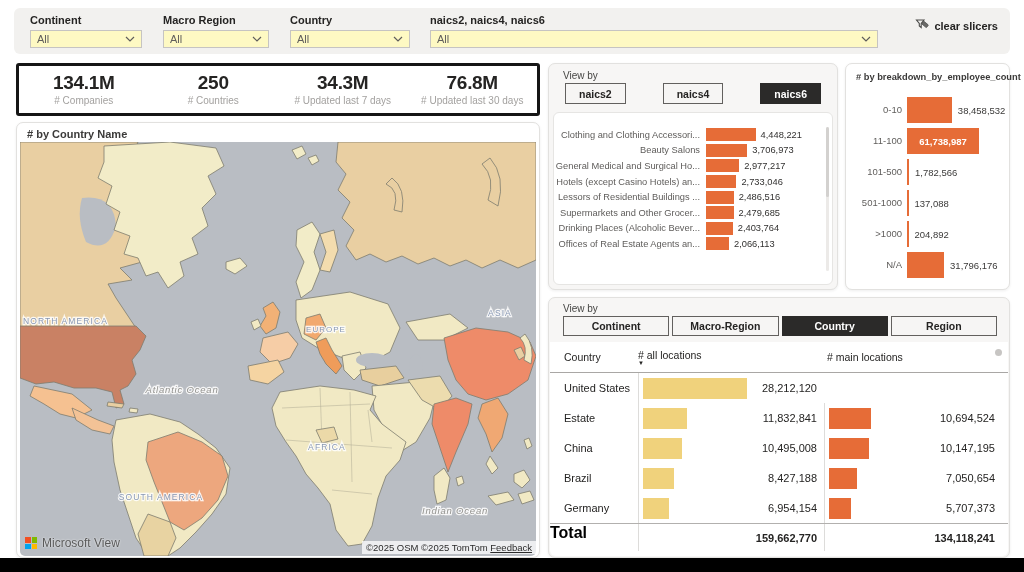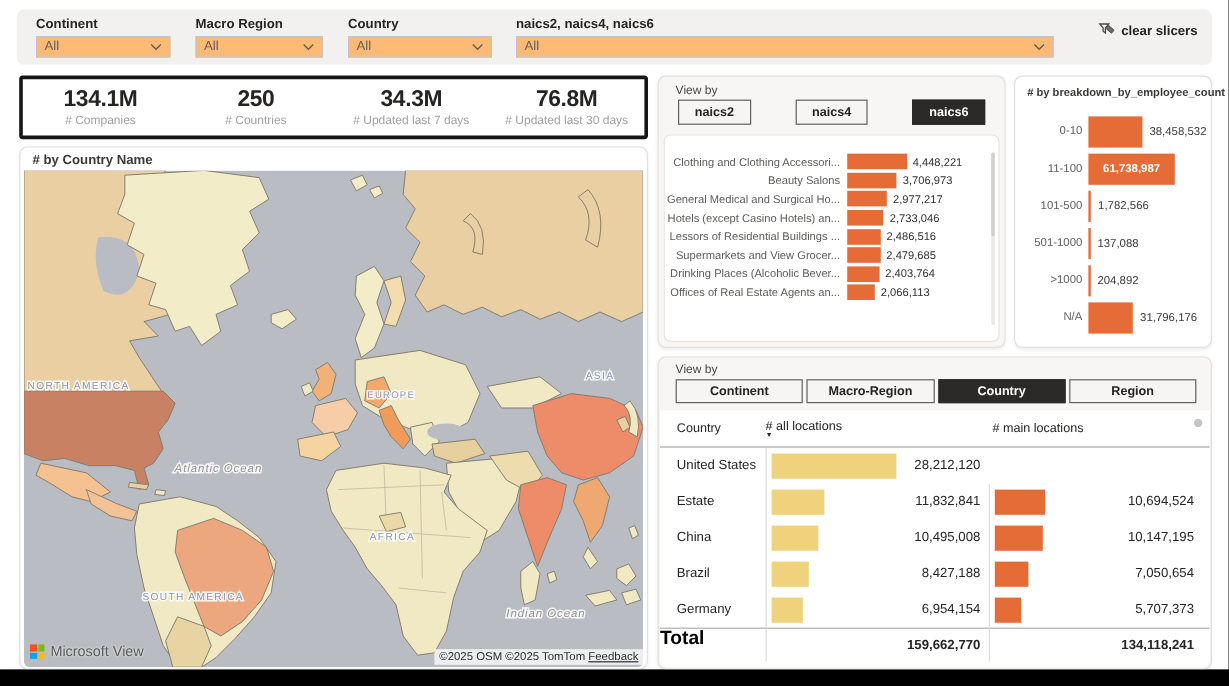--- a/index.html
+++ b/index.html
@@ -4,21 +4,21 @@
 <style>
   html,body{margin:0;padding:0;background:#000;}
   .stage{position:relative;width:1024px;height:572px;background:#000;overflow:hidden;
          font-family:"Liberation Sans",sans-serif;-webkit-font-smoothing:antialiased;}
   .canvas{position:absolute;left:0;top:0;width:1024px;height:558px;background:#ffffff;}
 
   
   .slicer-bar{position:absolute;left:14px;top:8px;width:996px;height:46px;background:#f2f1ef;border-radius:6px;}
   .slicer{position:absolute;top:0;height:46px;}
   .slicer .s-label{position:absolute;top:6px;left:0;font-size:11px;font-weight:700;color:#252423;white-space:nowrap;}
-  .slicer .s-dd{position:absolute;top:22px;left:0;height:18px;background:#fdba74;border:1px solid #c6c4c2;
+  .slicer .s-dd{position:absolute;top:22px;left:0;height:18px;background:#fef9c3;border:1px solid #c6c4c2;
                 display:flex;align-items:center;padding:0 6px;box-sizing:border-box;cursor:pointer;}
   .slicer .s-val{font-size:11px;color:#605e5c;flex:1;}
   .s0{left:16px;} .s0 .s-dd{width:112px;}
   .s1{left:149px;} .s1 .s-dd{width:106px;}
   .s2{left:276px;} .s2 .s-dd{width:120px;}
   .s3{left:416px;} .s3 .s-dd{width:448px;}
   .clear-slicers{position:absolute;right:12px;top:10px;display:flex;align-items:flex-end;gap:5px;cursor:pointer;}
   .clear-slicers span{font-size:11px;font-weight:700;color:#252423;}
 
   
@@ -309,21 +309,21 @@
               </div>
             </div>
             <div class="nrow">
               <span class="nlab">Lessors of Residential Buildings ...</span>
               <div class="nbararea">
                 <div class="nbar" style="width: 27.6963px;"></div>
                 <span class="nval" style="left: 32.6963px;">2,486,516</span>
               </div>
             </div>
             <div class="nrow">
-              <span class="nlab">Supermarkets and View Grocer...</span>
+              <span class="nlab">Supermarkets and Other Grocer...</span>
               <div class="nbararea">
                 <div class="nbar" style="width: 27.6202px;"></div>
                 <span class="nval" style="left: 32.6202px;">2,479,685</span>
               </div>
             </div>
             <div class="nrow">
               <span class="nlab">Drinking Places (Alcoholic Bever...</span>
               <div class="nbararea">
                 <div class="nbar" style="width: 26.7745px;"></div>
                 <span class="nval" style="left: 31.7745px;">2,403,764</span>

